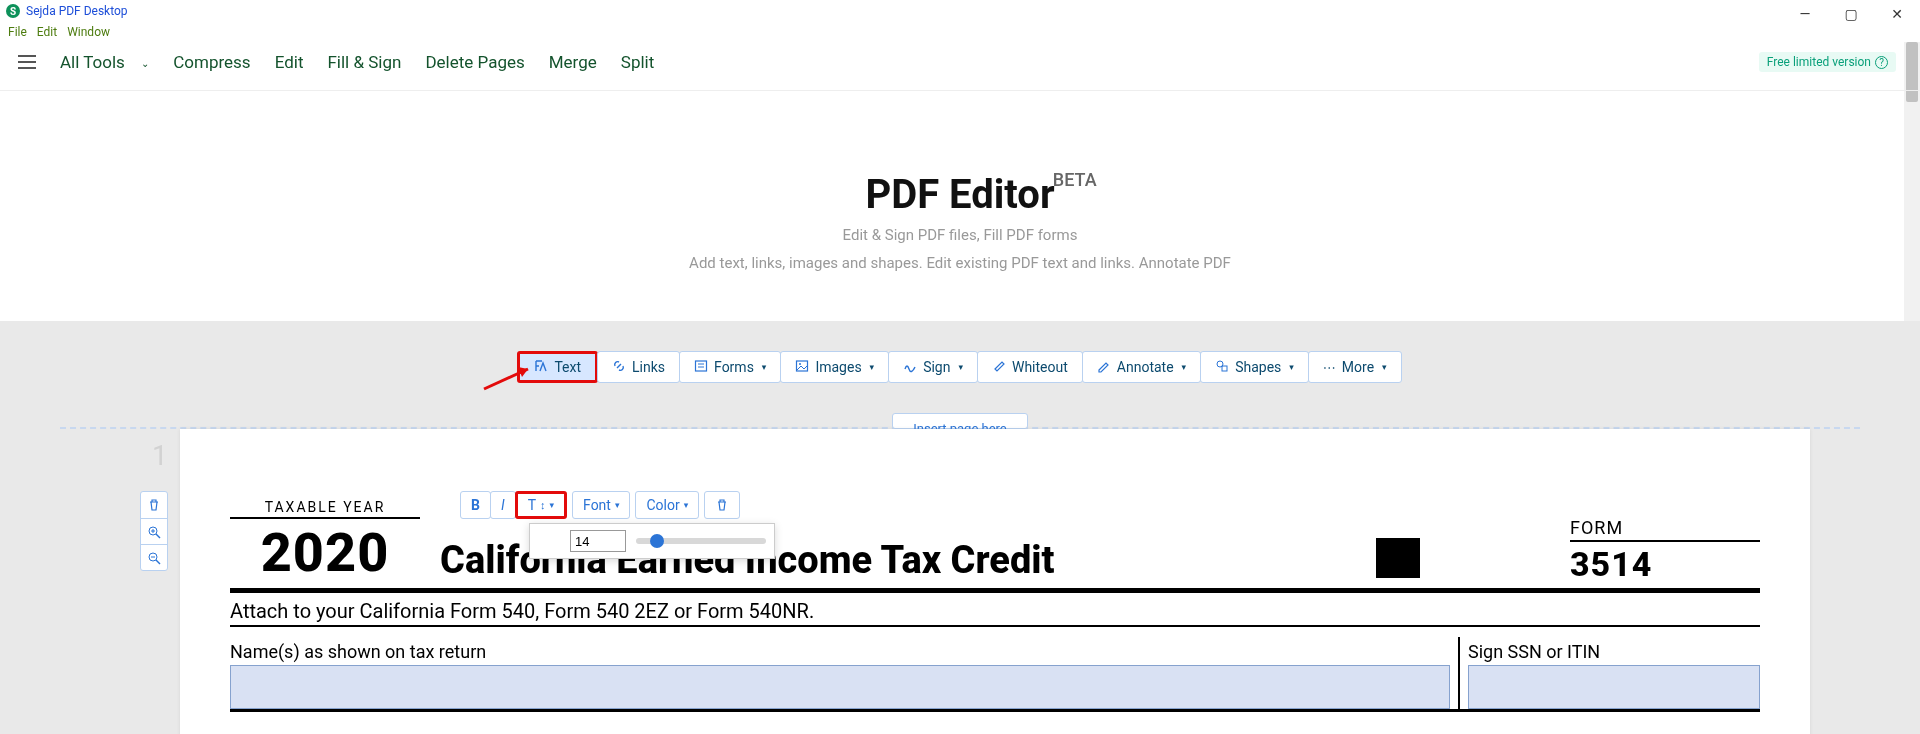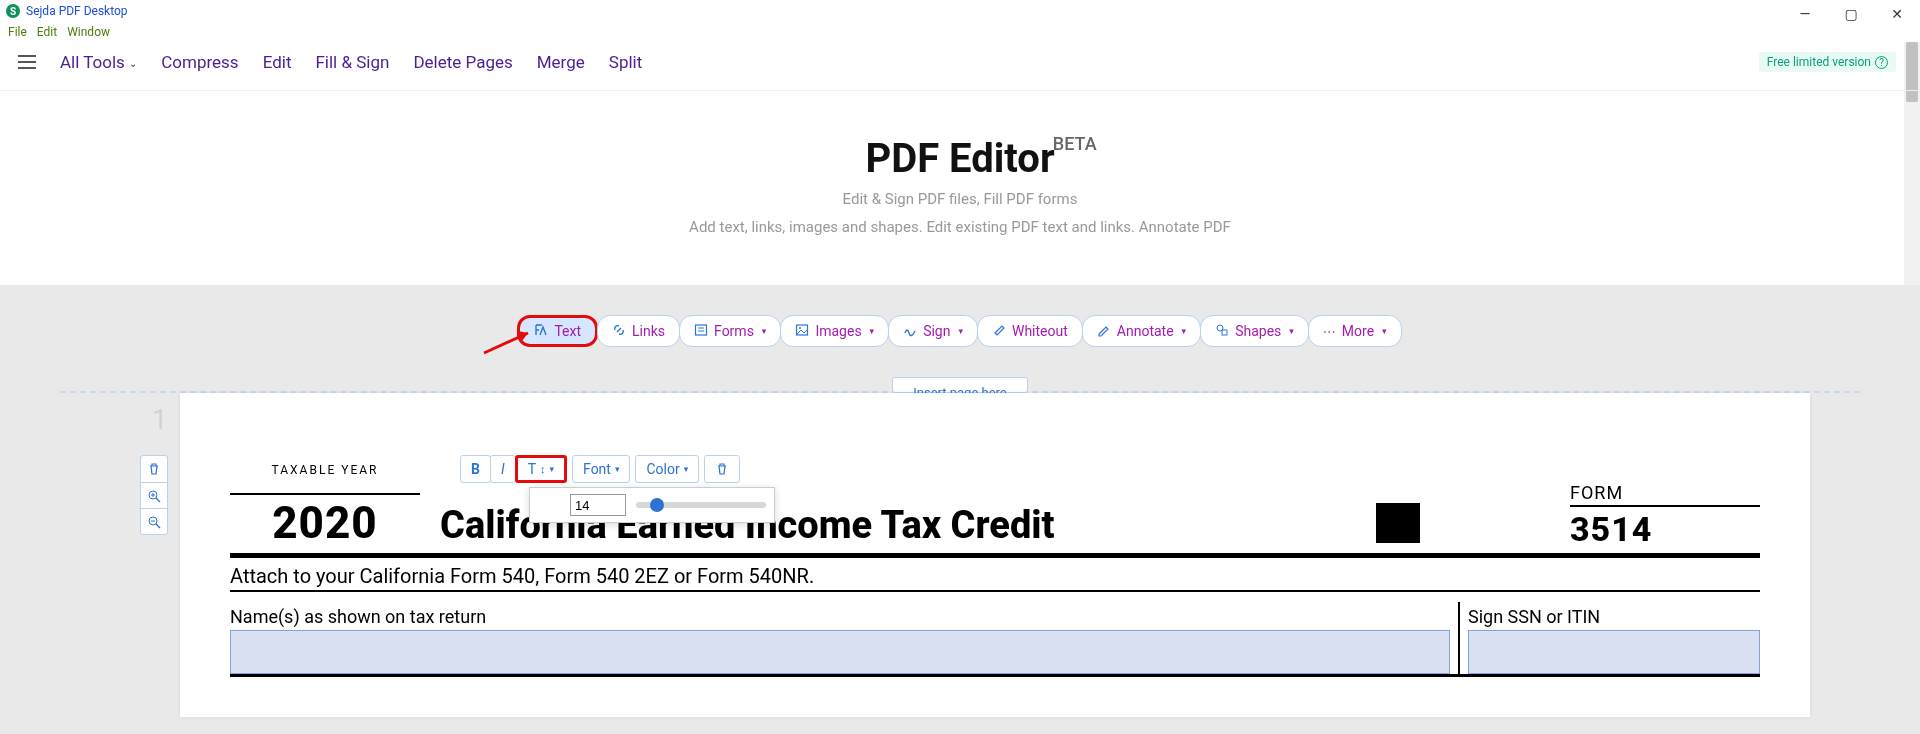--- a/index.html
+++ b/index.html
@@ -78,25 +78,25 @@
     position: absolute;
     left: 0; right: 0;
     height: 2px;
     background: #555;
   }
   .hamburger::before { top: 0; }
   .hamburger span   { top: 6px; }
   .hamburger::after  { top: 12px; }
   .navitem {
     font-size: 17px;
-    color: #4c1d95;
+    color: #14532d;
     cursor: pointer;
     display: flex;
     align-items: center;
-    gap: 4px;
+    gap: 16px;
   }
   .chev-down {
     font-size: 10px;
     position: relative;
     top: 1px;
   }
   .free-version {
     position: absolute;
     right: 24px;
     top: 10px;
@@ -124,20 +124,21 @@
     text-align: center;
     padding: 44px 0 48px;
     background: #fff;
   }
   .header-area h1 {
     font-weight: 700;
     font-size: 40px;
     color: #111;
     display: inline-block;
     position: relative;
+    margin-top: 36px;
   }
   .header-area h1 .beta {
     font-size: 18px;
     color: #666;
     font-weight: 500;
     position: absolute;
     top: -2px;
     right: -42px;
   }
   .header-area .sub {
@@ -154,28 +155,28 @@
     position: relative;
     min-height: 600px;
   }
   .editor-toolbar {
     display: flex;
     justify-content: center;
   }
   .tool-btn {
     background: #fff;
     border: 1px solid #b9d1f0;
-    color: #a21caf;
+    color: #0c4a6e;
     font-size: 14px;
     padding: 7px 14px;
     display: flex;
     align-items: center;
     gap: 6px;
     cursor: pointer;
-    border-radius: 13px;
+    border-radius: 3px;
     margin-left: -1px;
     height: 32px;
   }
   .tool-btn.active {
     background: #d7e7ff;
   }
   .tool-btn .icon {
     font-size: 13px;
   }
   .tool-btn .caret {
@@ -325,26 +326,26 @@
     align-items: flex-end;
     gap: 0;
     position: relative;
   }
   .taxyear-col {
     width: 190px;
     text-align: center;
   }
   .taxyear-col .lbl {
     border-bottom: 2px solid #000;
-    font-size: 12px;
+    font-size: 14px;
     letter-spacing: 2px;
-    padding-bottom: 16px;
+    padding-bottom: 2px;
   }
   .taxyear-col .year {
-    font-size: 44px;
+    font-size: 54px;
     font-weight: 800;
     letter-spacing: 1px;
     margin-top: 2px;
   }
   .title-col {
     flex: 1;
     padding-left: 20px;
     padding-bottom: 2px;
   }
   .title-col .ftitle {

